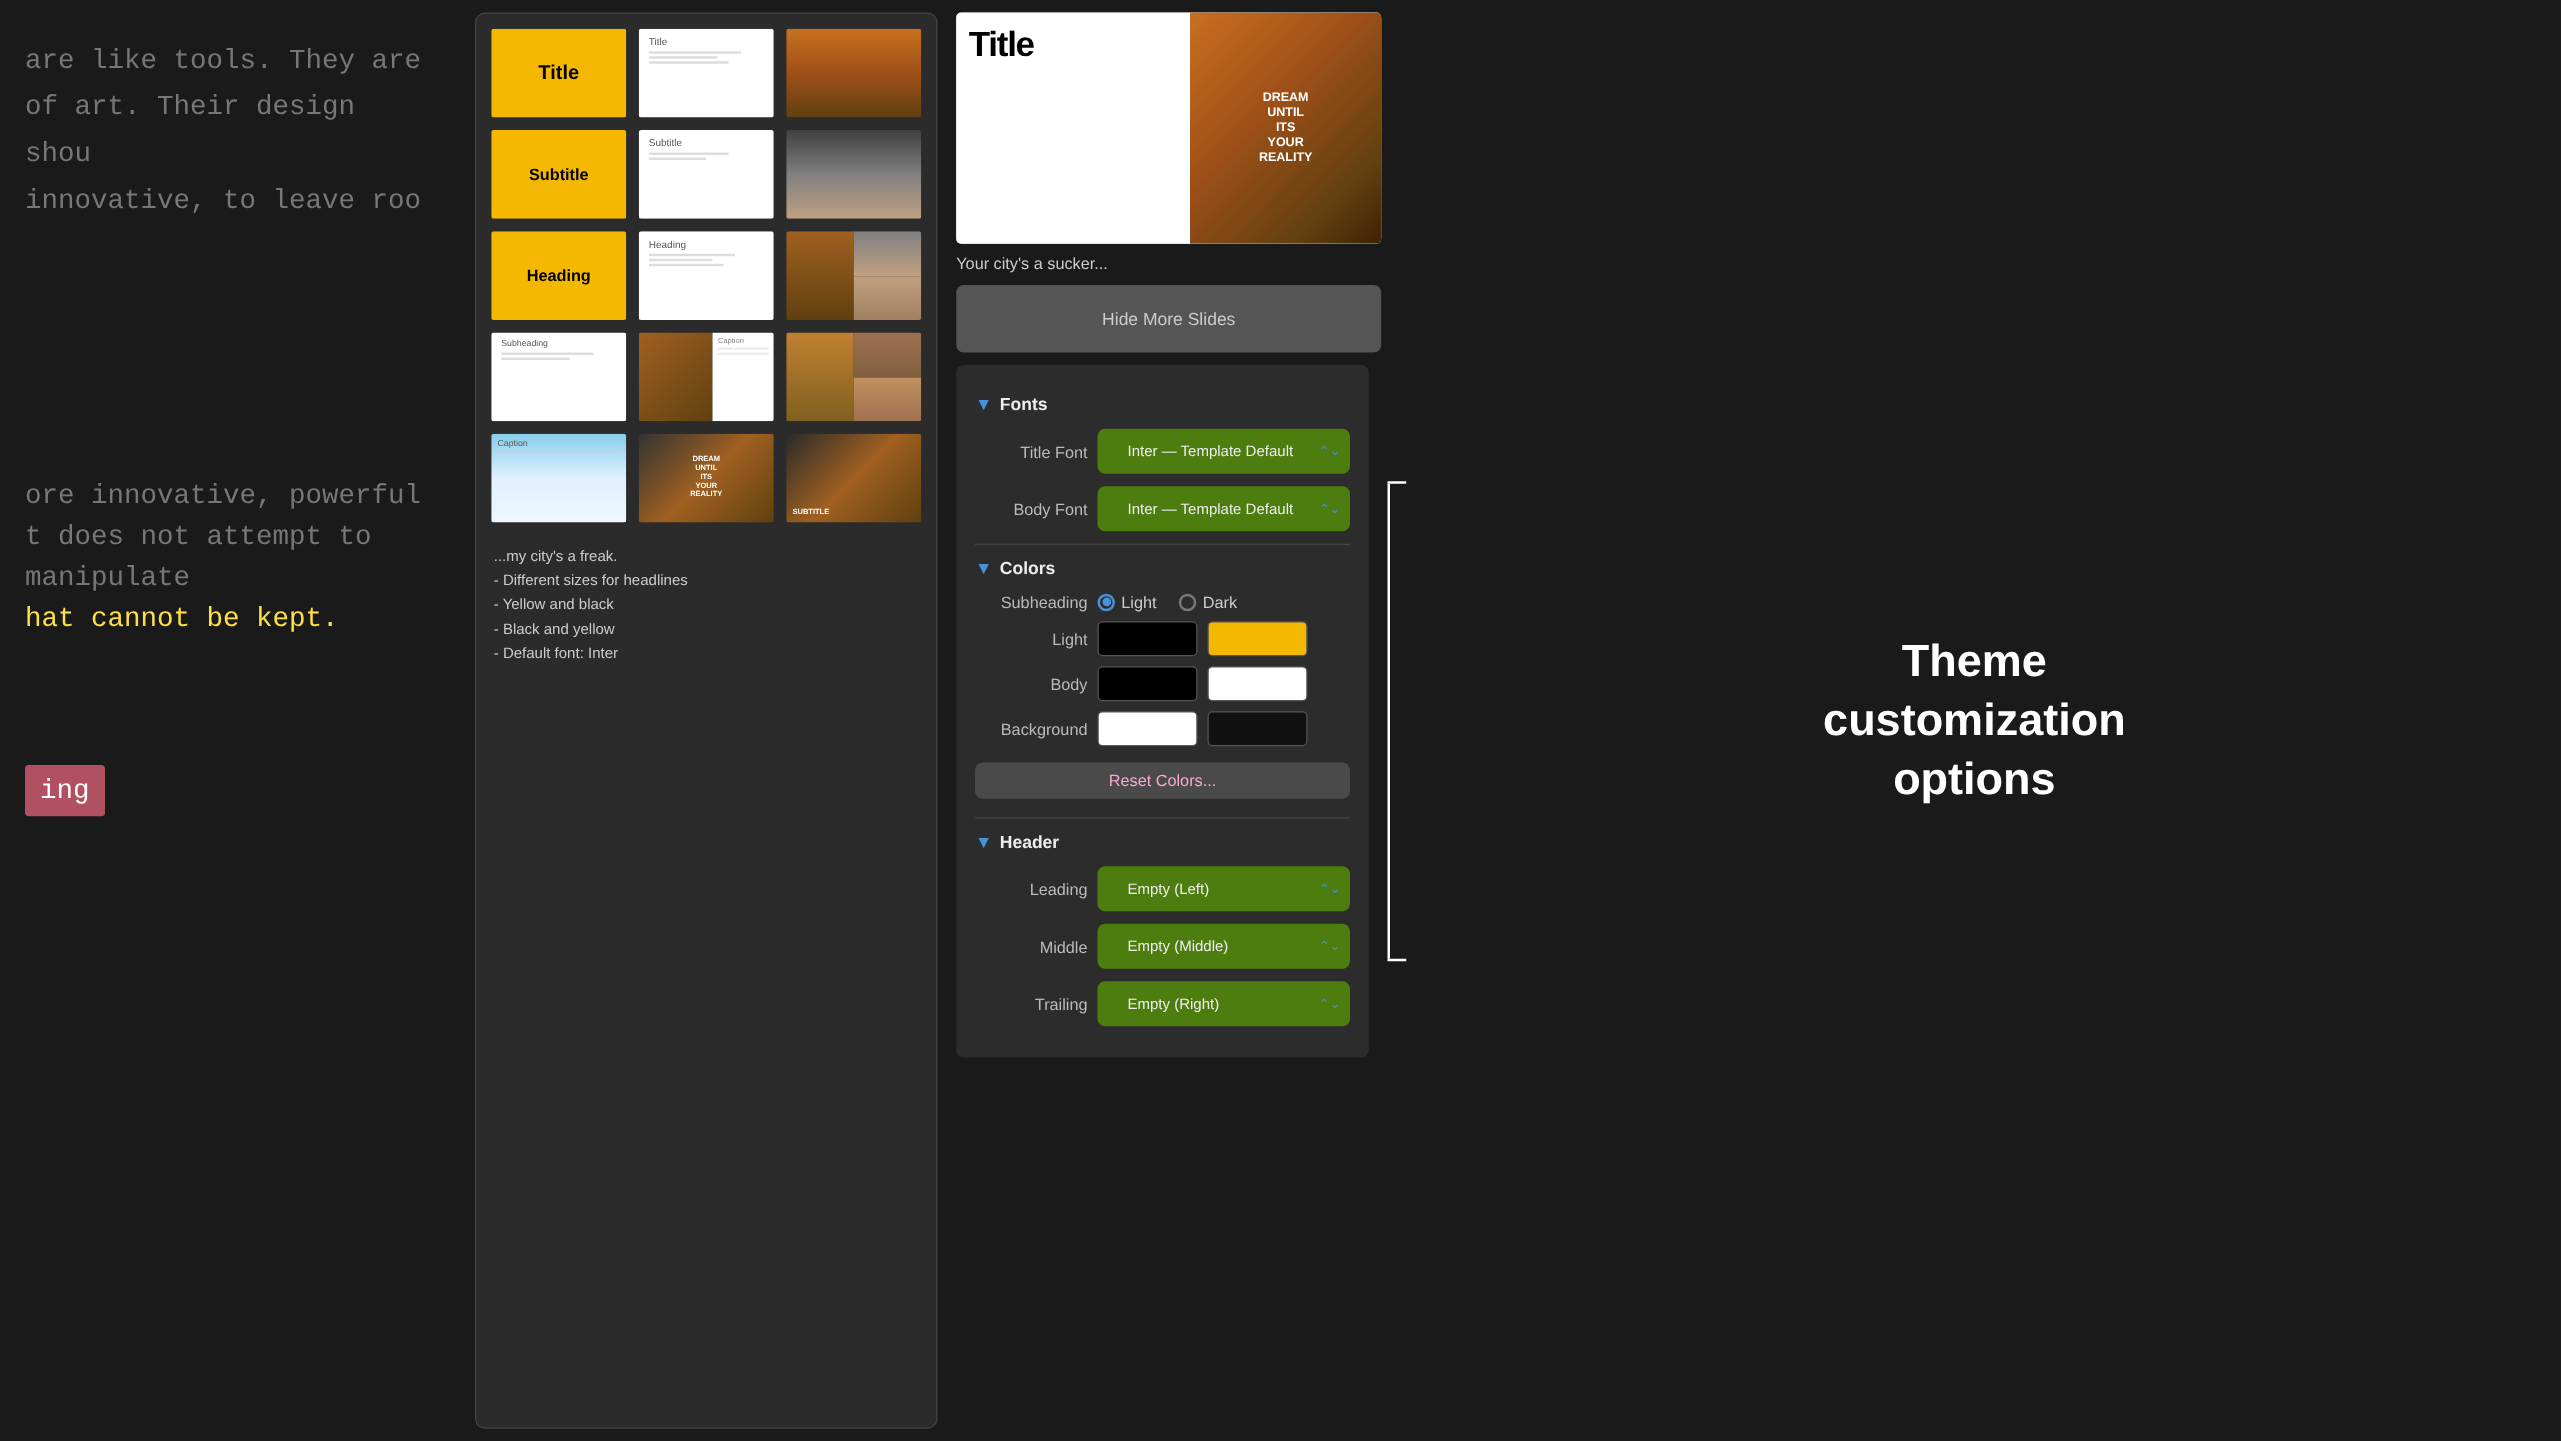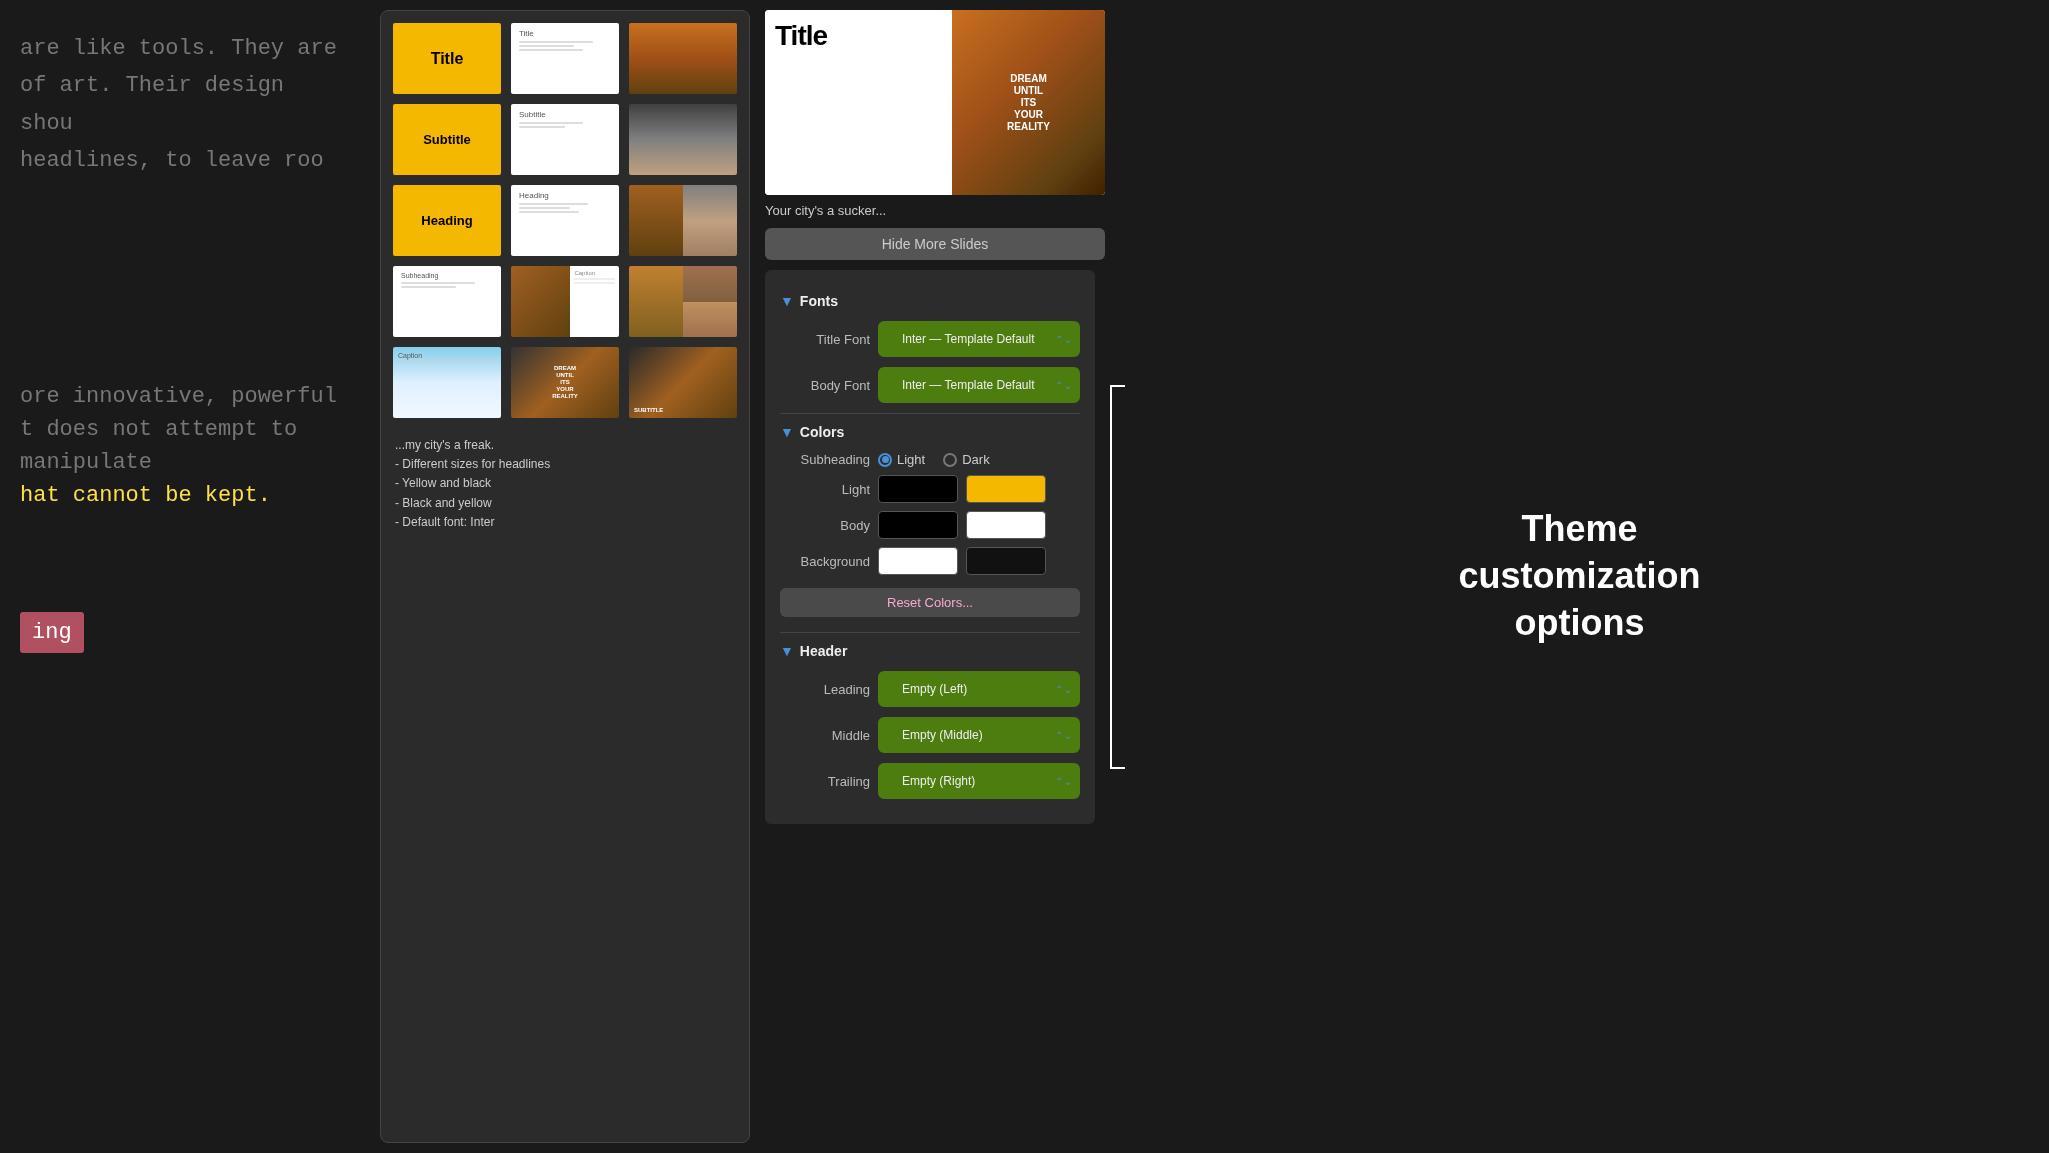--- a/index.html
+++ b/index.html
@@ -133,21 +133,21 @@
       color: #ccc;
       font-size: 13px;
       margin-bottom: 10px;
     }
     .hide-slides-btn {
       background: #555;
       border: none;
       border-radius: 6px;
       color: #ccc;
       font-size: 14px;
-      padding: 8px 0;
+      padding: 19px 0;
       width: 100%;
       cursor: pointer;
       margin-bottom: 0;
     }
 
     
     .settings-panel {
       width: 330px;
       flex-shrink: 0;
       background: #2c2c2c;
@@ -327,21 +327,21 @@
       border-radius: 1px;
     }
   </style>
 </head>
 <body>
 
 <div class="left-panel">
   <div style="color:#777; line-height:1.7;">
     <div>are like tools. They are</div>
     <div>of art. Their design shou</div>
-    <div>headlines, to leave roo</div>
+    <div>innovative, to leave roo</div>
   </div>
   <div style="margin-top: 200px;">
     <div style="color:#777;">ore innovative, powerful</div>
     <div style="color:#777;">t does not attempt to manipulate</div>
     <div style="color:#fde047;">hat cannot be kept.</div>
   </div>
   <div style="margin-top: 80px;">
     <span class="highlight">ing</span>
   </div>
 </div>

